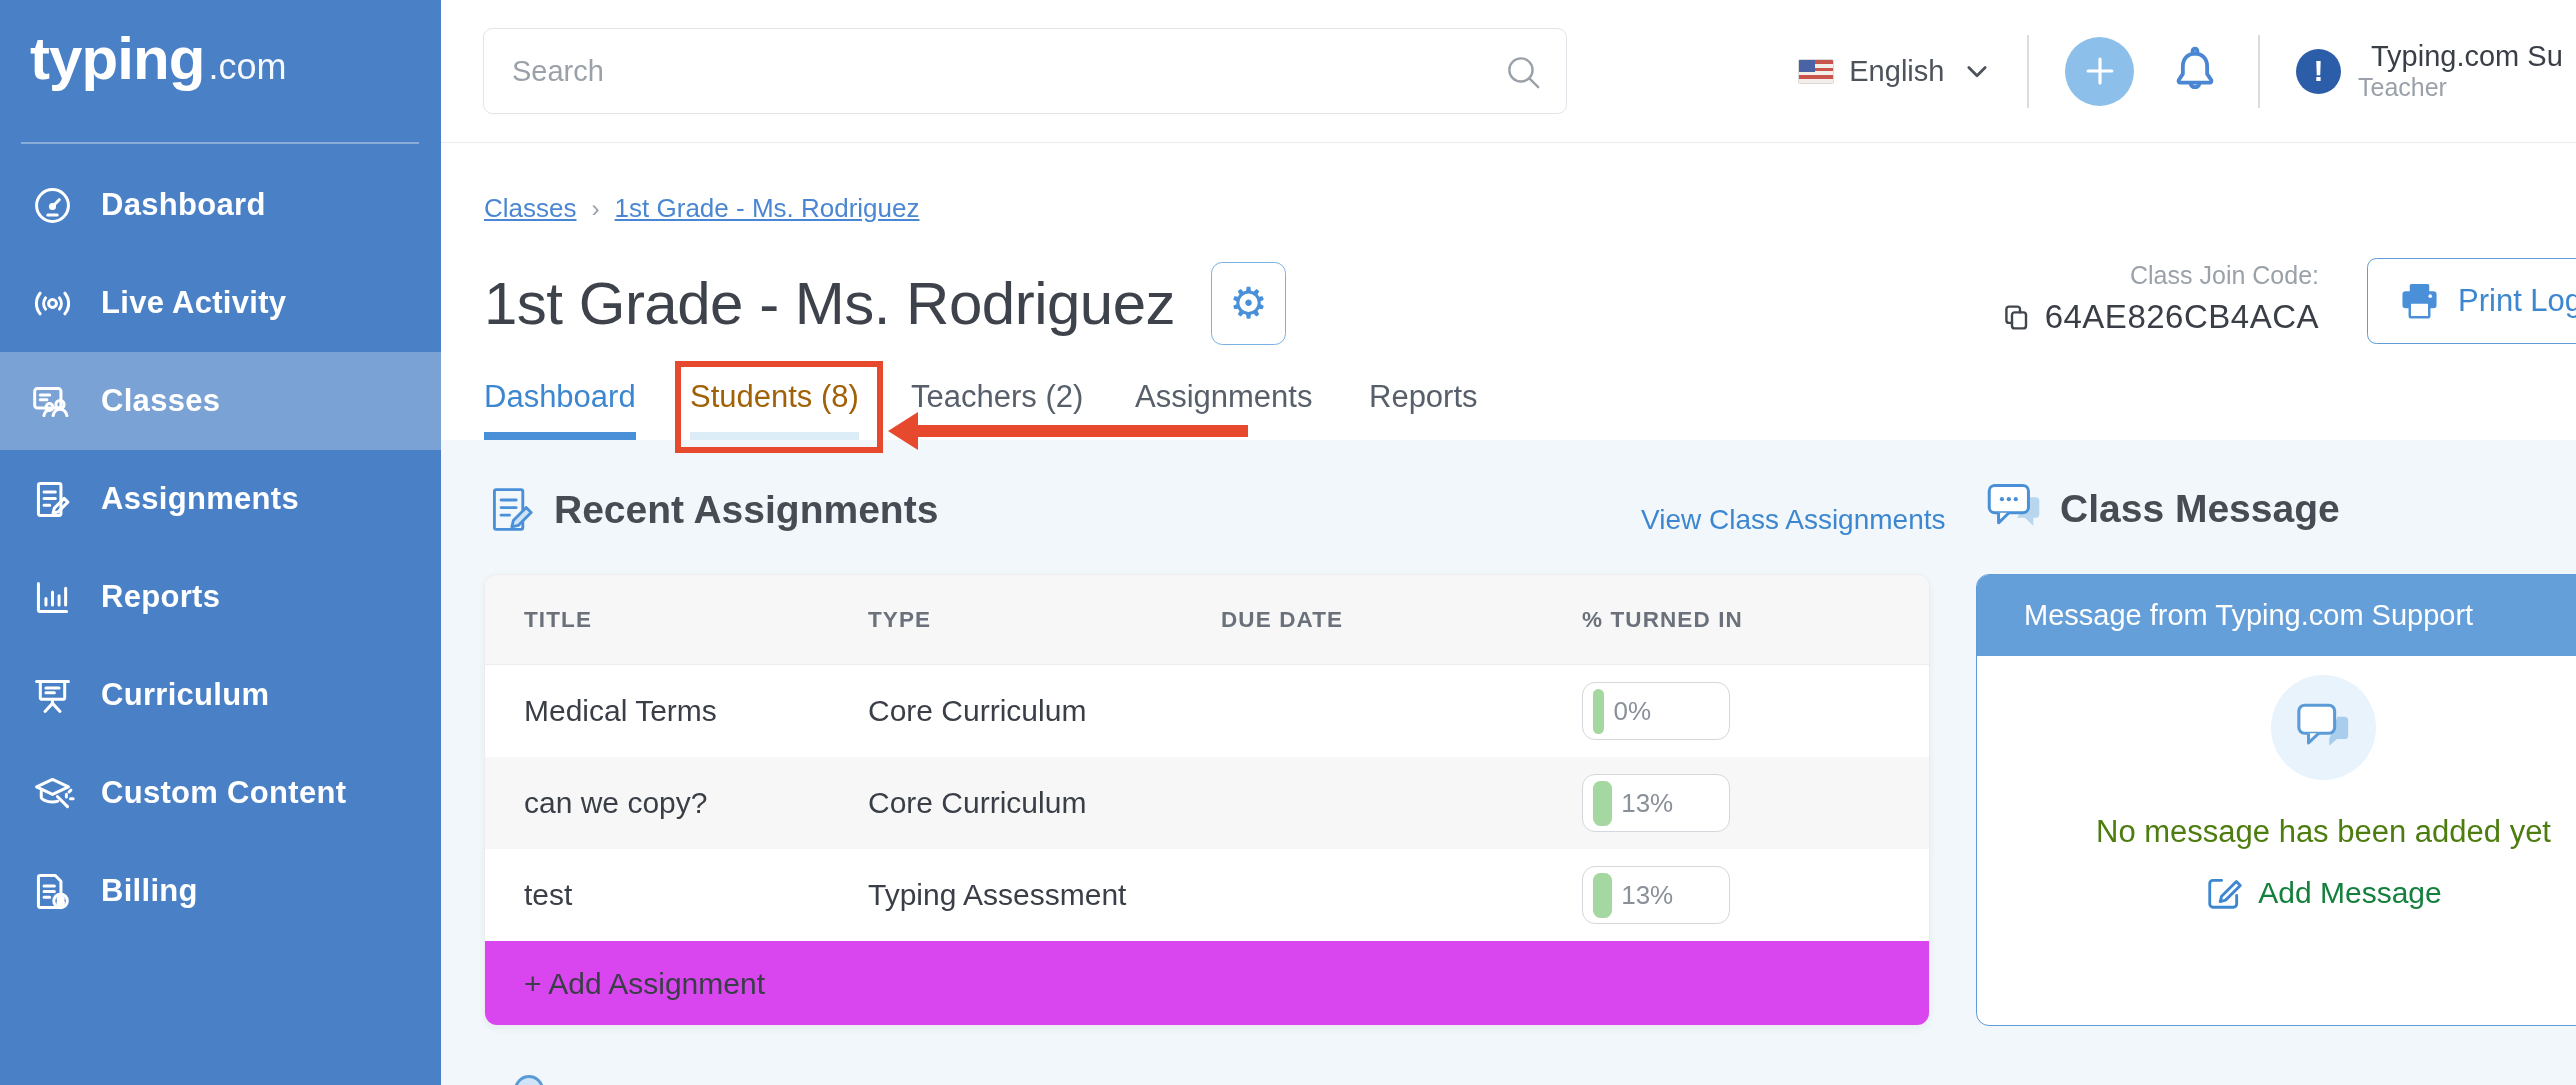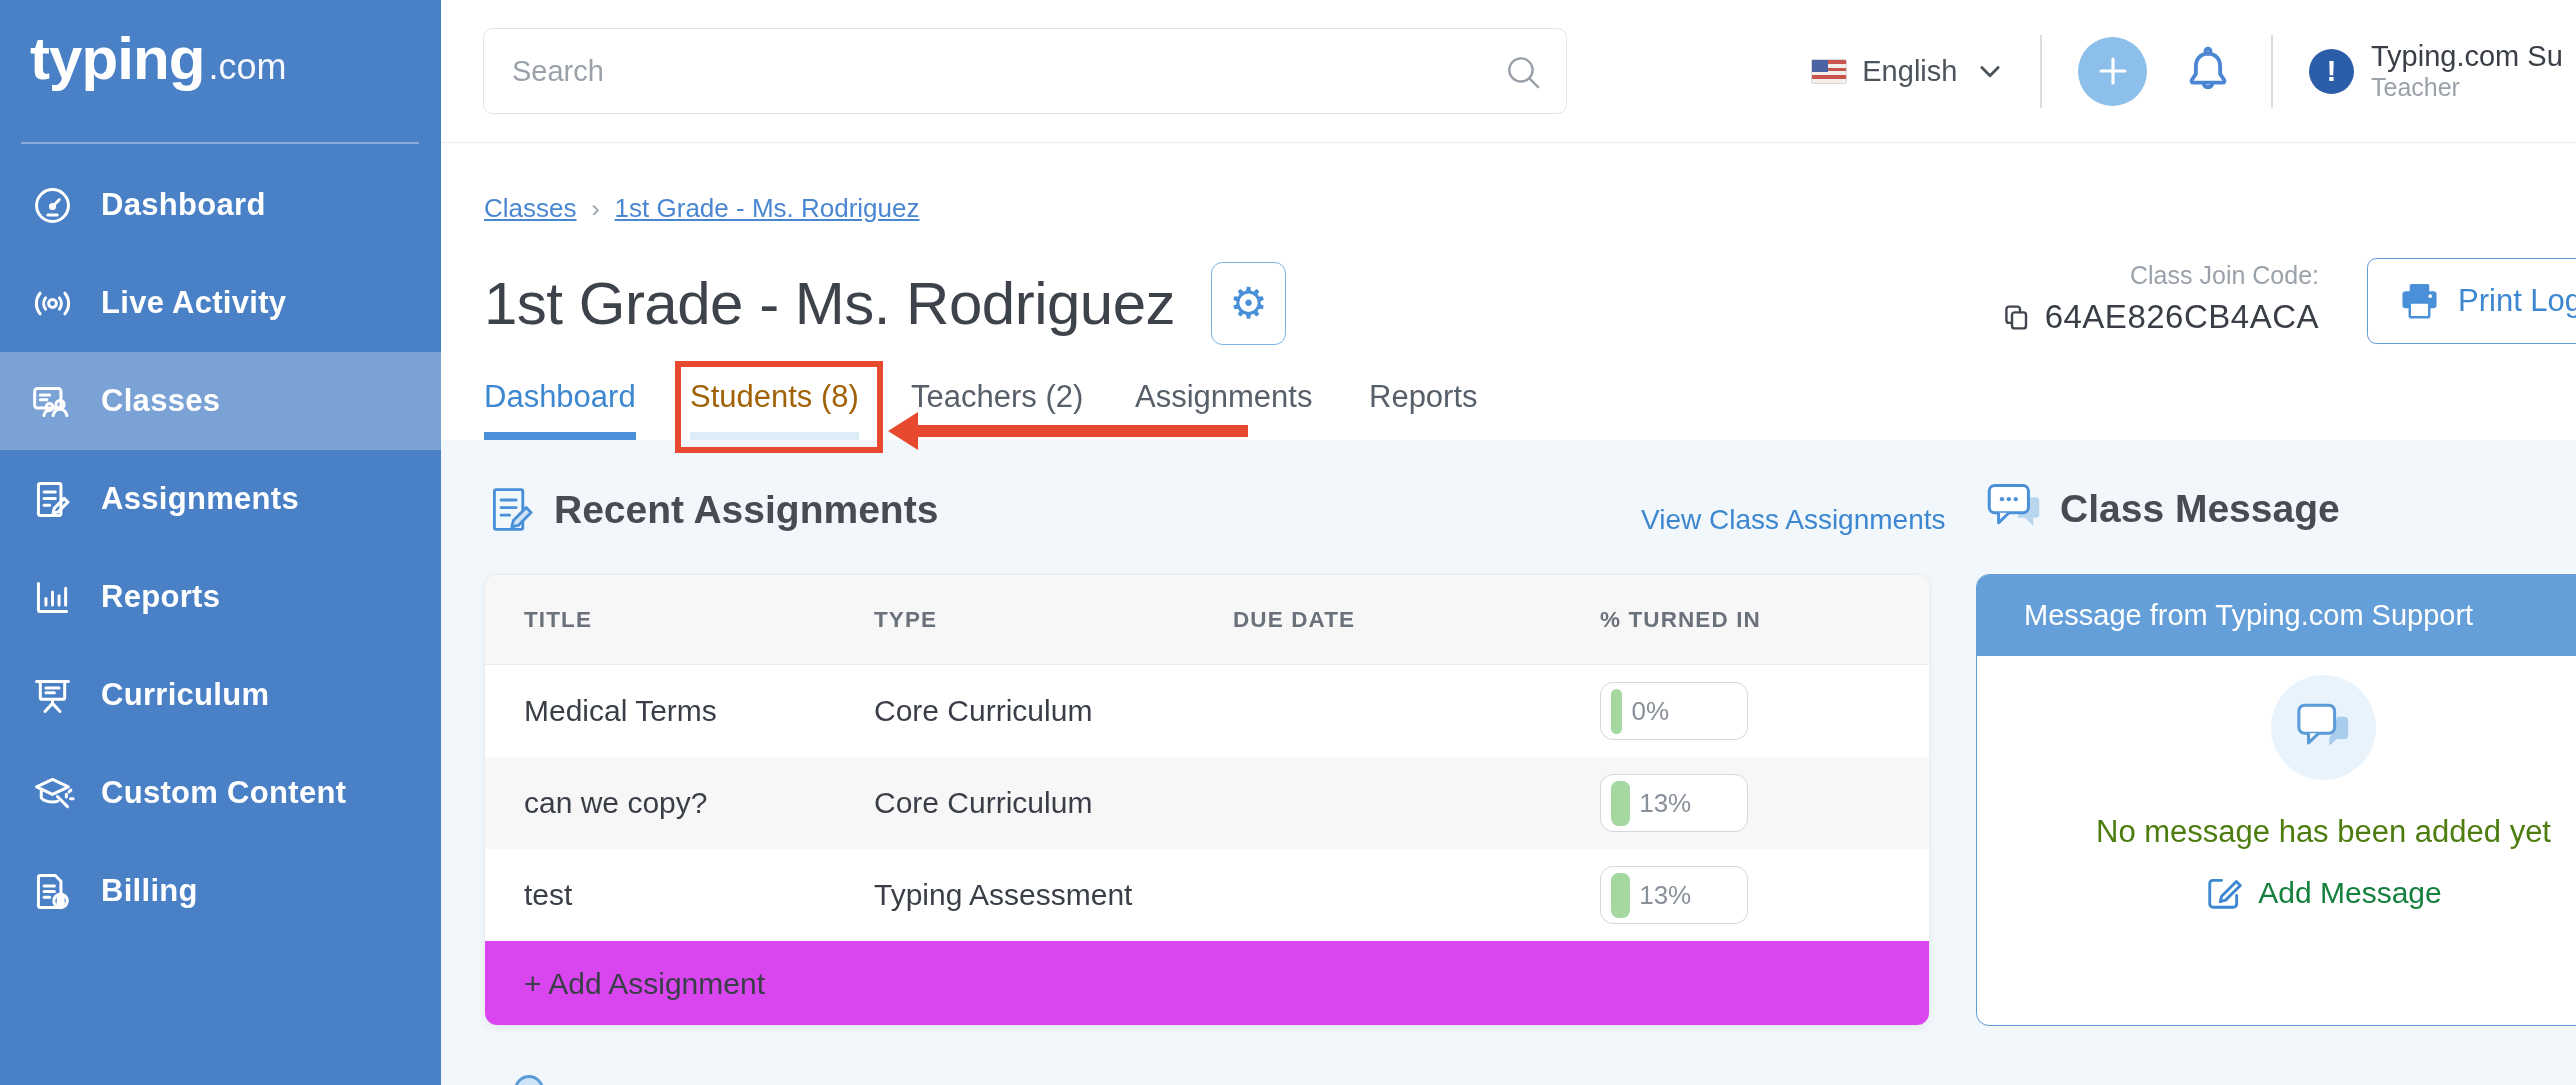--- a/index.html
+++ b/index.html
@@ -34,21 +34,21 @@
   .flag { width:36px; height:25px; position:relative; background:repeating-linear-gradient(180deg,#c9544e 0 3.8px,#f3eeea 3.8px 7.5px); border:0.9px solid #d9d9d9; border-radius:1.9px; overflow:hidden; }
   .flag::before { content:""; position:absolute; left:0; top:0; width:16px; height:12.2px; background:#4a63a5; }
   .lang-label { font-size:29px; color:#4c535b; }
   .chev { margin-left:3.8px; display:flex; }
   .vdiv { width:1.9px; height:73px; background:#d9dde1; margin:0 36px; }
   .plus-btn { width:69px; height:69px; border-radius:50%; background:#8cc0ea; border:none; display:flex; align-items:center; justify-content:center; cursor:pointer; }
   .bell-btn { background:none; border:none; margin-left:34px; display:flex; cursor:pointer; }
   .account { display:flex; align-items:center; gap:17px; cursor:pointer; }
   .account-avatar { width:45px; height:45px; border-radius:50%; background:#2b5da8; color:#fff; font-size:30px; font-weight:700; display:flex; align-items:center; justify-content:center; flex:0 0 45px; }
   .account-texts { display:flex; flex-direction:column; line-height:1.15; }
-  .account-name { font-size:29px; color:#3a3f47; }
+  .account-name { font-size:29px; color:#3a3f47;margin-left:13px; }
   .account-role { font-size:25px; color:#9aa1a9; }
 
   
   .content-head { position:absolute; left:0; top:143px; width:100%; height:298px; background:#fff; }
   .breadcrumb { position:absolute; left:43px; top:50px; font-size:26px; display:flex; align-items:center; gap:15px; }
   .breadcrumb a { color:#4a86d2; text-decoration:underline; cursor:pointer; }
   .crumb-sep { color:#9aa1a9; font-size:24.4px; }
   .title-row { position:absolute; left:43px; top:115px; height:90px; display:flex; align-items:center; gap:36px; }
   .page-title { font-size:60px; font-weight:500; color:#3e434b; letter-spacing:-0.5px; white-space:nowrap; }
   .gear-btn { width:75px; height:83px; border:1.9px solid #79b1e4; border-radius:11.3px; background:#fff; color:#4a90d9; font-size:43px; display:flex; align-items:center; justify-content:center; cursor:pointer; }
@@ -75,21 +75,21 @@
   
   .content { position:absolute; left:0; top:440px; width:100%; height:645px; background:#f1f7fa; overflow:hidden; }
   .section-head { position:absolute; top:43px; display:flex; align-items:center; gap:17px; }
   .section-head.left { left:43px; }
   .section-head.right { left:1546px; }
   .section-title { font-size:39px; font-weight:700; color:#474c54; white-space:nowrap; }
   .view-link { position:absolute; left:1200px; top:64px; font-size:28px; color:#3d87d1; cursor:pointer; white-space:nowrap; }
 
   
   .assign-card { position:absolute; left:43px; top:134px; width:1446px; height:452px; background:#fff; border:0.9px solid #ececee; border-radius:13px; box-shadow:0 2.8px 7.5px rgba(40,60,90,.05); overflow:hidden; }
-  .t-row { display:grid; grid-template-columns:344px 353px 361px 1fr; align-items:center;gap:6px; }
+  .t-row { display:grid; grid-template-columns:344px 353px 361px 1fr; align-items:center; }
   .t-head { height:90px; background:#f7f7f8; border-bottom:0.9px solid #ededef; }
   .t-head .t-cell { font-size:22.5px; font-weight:700; color:#6a717b; letter-spacing:1.1px; }
   .t-cell { padding-left:39px; font-size:30px; color:#3a3f47; }
   .t-body-row { height:92px; }
   .t-body-row.alt { background:#f7f7f8; }
   .add-row { height:86px; background:#d946ef; display:flex; align-items:center; padding-left:39px; font-size:30px; color:#3a3f47; cursor:pointer; }
   .pill { margin-left:8.4px; width:148px; height:58px; border:1.9px solid #d4d7db; border-radius:13px; background:#fff; display:flex; align-items:center; padding:0 9.4px; gap:9.4px; }
   .pill-bar { height:45px; border-radius:7.5px; background:#a5d8a0; flex:0 0 auto; }
   .pill-text { font-size:26px; color:#8a9099; }
 

